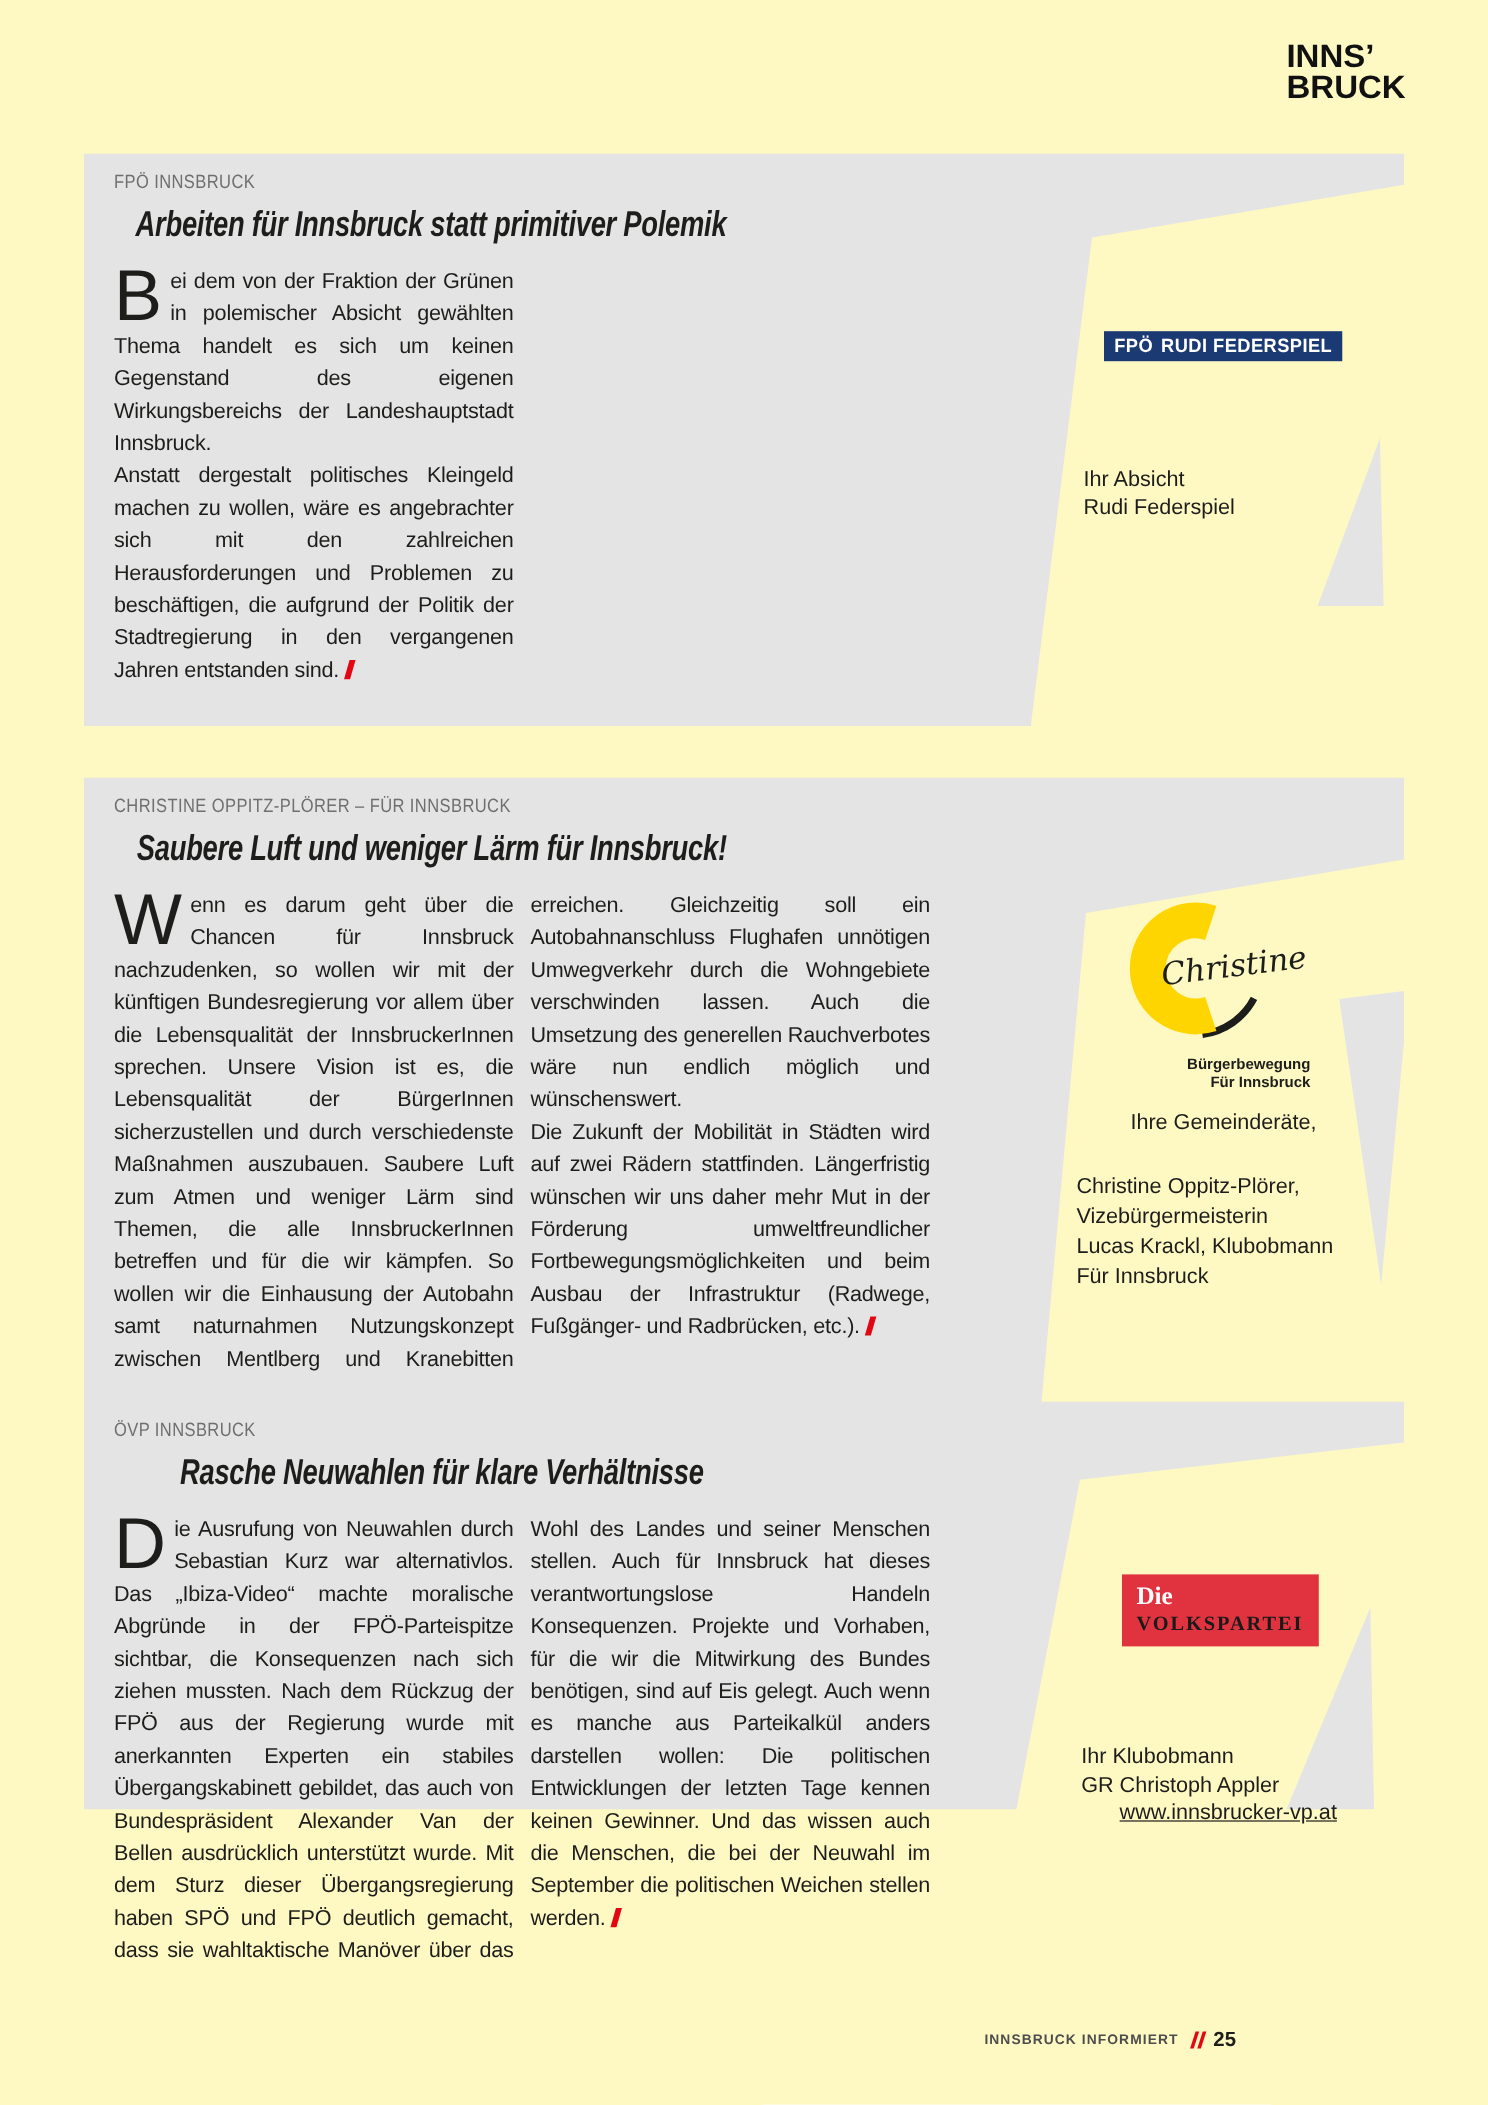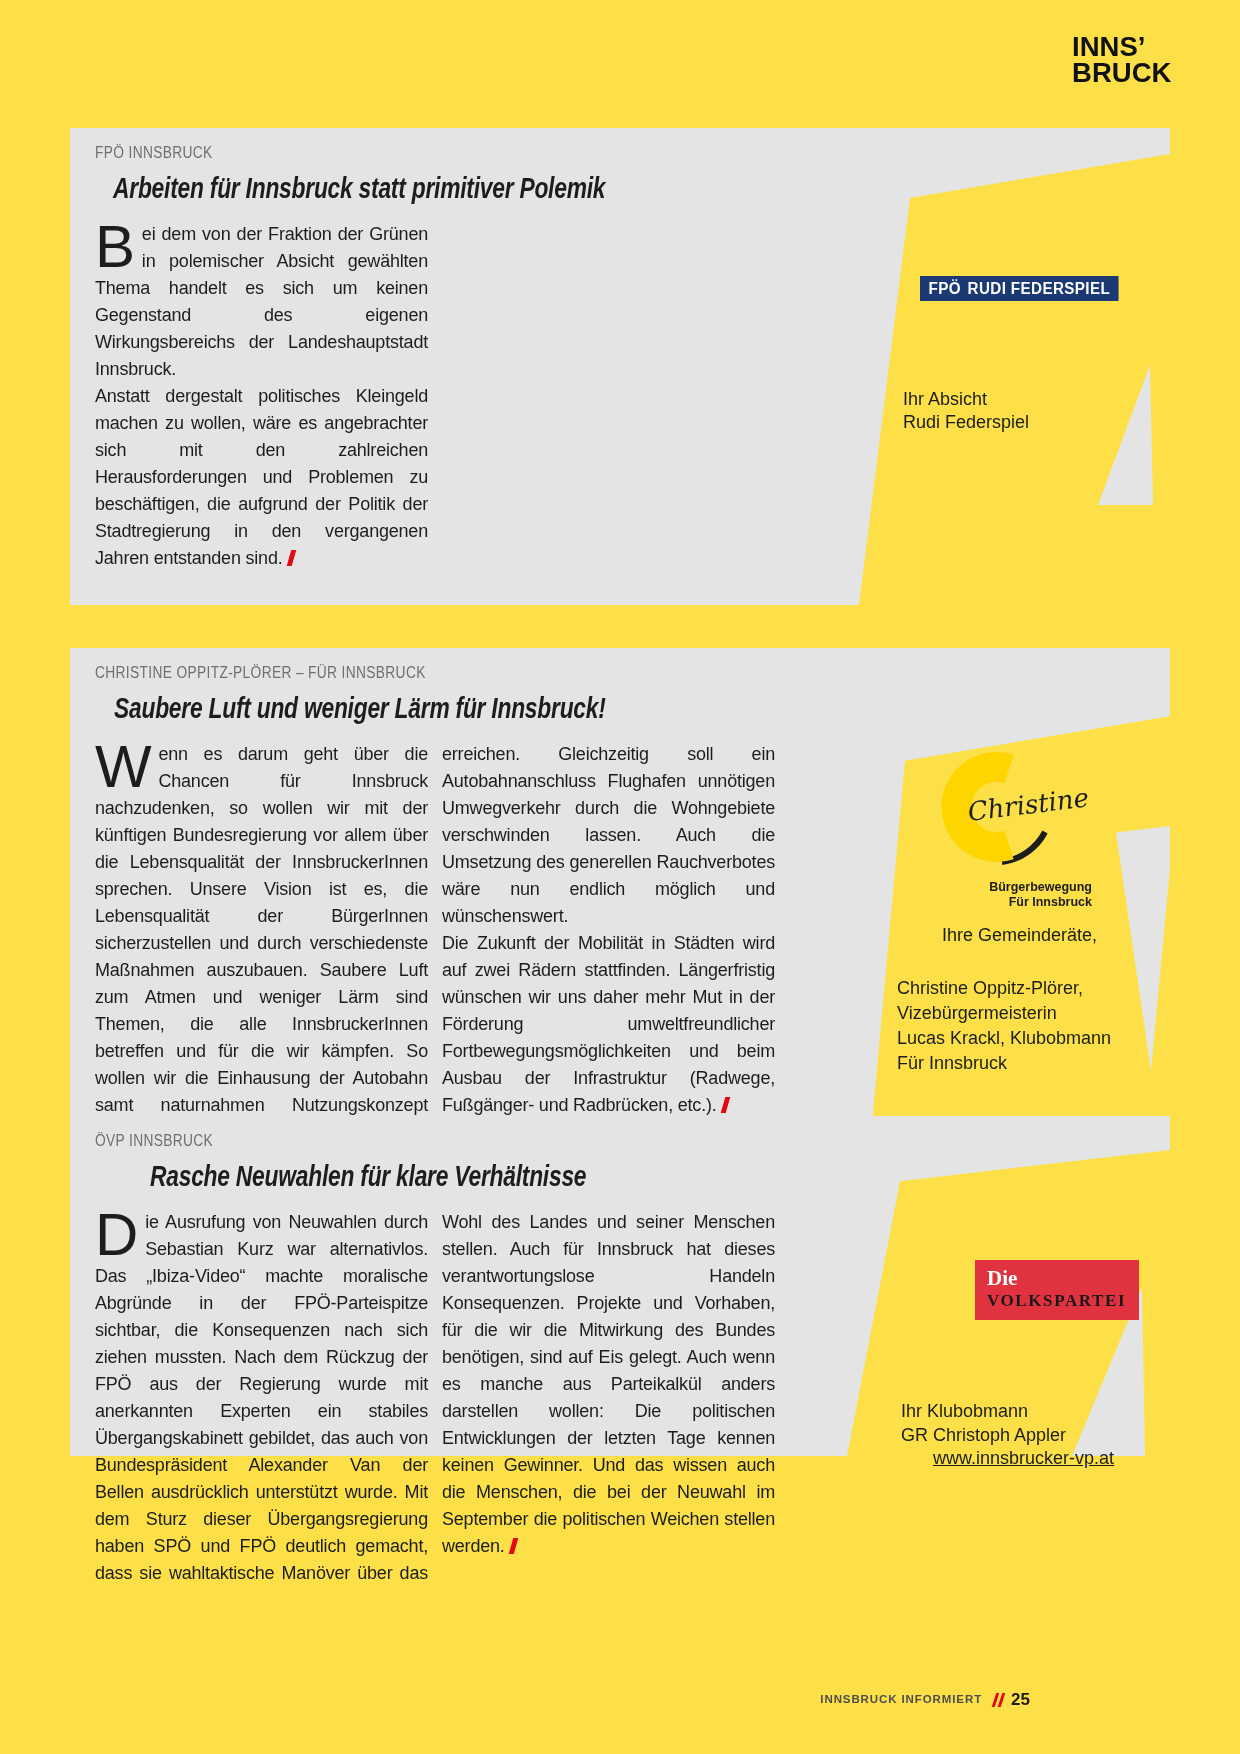--- a/index.html
+++ b/index.html
@@ -1,18 +1,18 @@
 <!DOCTYPE html>
 <html lang="de"><head>
 <meta charset="utf-8">
 <style>
   * { margin:0; padding:0; box-sizing:border-box; }
   html,body { background:#fff; }
   body { font-family:"Liberation Sans", sans-serif; color:#1d1d1b; }
-  .page { position:relative; width:1240px; height:1754px; margin:0 auto; background:#fde047; overflow:hidden; }
+  .page { position:relative; width:1240px; height:1754px; margin:0 auto; background:#fef9c3; overflow:hidden; }
 
   
   .brand { position:absolute; left:1072px; top:34px; font-weight:700; font-size:27px; line-height:26px; letter-spacing:0; color:#111; transform:scaleX(1.02); transform-origin:0 0; }
 
   
   .article { position:absolute; left:70px; width:1100px; }
   .article .bg { position:absolute; left:0; top:0; width:100%; height:100%; }
   .bg polygon { fill:#e4e4e4; }
 
   .content { position:absolute; left:25px; top:16px; width:684px; }
@@ -31,21 +31,21 @@
 
   
   .signoff { position:absolute; font-size:18px; line-height:23px; color:#1d1d1b; }
   .fpo-badge { position:absolute; left:850px; top:148px; background:#1b3a73; color:#fff; height:25px; display:inline-flex; align-items:center; gap:7px; padding:0 9px; white-space:nowrap; transform:scaleX(0.95); transform-origin:0 0; }
   .fpo-badge .pre { font-weight:600; font-size:16px; letter-spacing:0.4px; }
   .fpo-badge .nm { font-weight:800; font-size:16px; letter-spacing:0.4px; }
 
   .c-logo { position:absolute; left:866px; top:96px; }
   .c-sub { position:absolute; left:872px; top:232px; width:150px; text-align:right; font-size:12.5px; font-weight:700; line-height:14.5px; color:#1d1d1b; }
 
-  .vp-badge { position:absolute; left:865px; top:144px; background:#e0333f; padding:6px 13px 8px 12px; font-family:"Liberation Serif", serif;margin-left:40px; }
+  .vp-badge { position:absolute; left:865px; top:144px; background:#e0333f; padding:6px 13px 8px 12px; font-family:"Liberation Serif", serif; }
   .vp-badge .l1 { color:#fff; font-weight:700; font-size:21px; line-height:24px; }
   .vp-badge .l2 { color:#1a1a1a; font-weight:700; font-size:17px; line-height:22px; letter-spacing:1.6px; }
 
   .vp-link { color:#1d1d1b; text-decoration:underline;margin-left:32px; }
 
   
   .footer { position:absolute; top:1690px; left:0; width:1030px; text-align:right; white-space:nowrap; }
   .footer .mag { font-size:11.5px; font-weight:700; letter-spacing:0.9px; color:#4d4d4d; vertical-align:2px; }
   .fmark { display:inline-block; width:3px; height:14px; background:#e30613; transform:skewX(-18deg); margin-left:3px; vertical-align:-2px; }
   .fmark.first { margin-left:12px; }
@@ -110,21 +110,21 @@
       <div>Ihre Gemeinderäte,</div>
     </div>
     <div class="signoff" style="left:827px; top:328px; line-height:25px;">
       <div>Christine Oppitz-Plörer,</div>
       <div>Vizebürgermeisterin</div>
       <div>Lucas Krackl, Klubobmann</div>
       <div>Für Innsbruck</div>
     </div>
   </section>
 
-  <section class="article" style="top:1116px; height:340px;">
+  <section class="article" style="top:1168px; height:340px;">
     <svg class="bg" viewBox="0 0 1100 480" preserveAspectRatio="none">
       <polygon points="0,0 1100,0 1100,48 830,92 777,480 0,480"></polygon>
       <polygon points="1072,242 1075,480 1002,480"></polygon>
     </svg>
     <div class="content">
       <div class="kicker"><span class="cond">ÖVP INNSBRUCK</span></div>
       <h2 class="headline"><span class="cond-h">Rasche Neuwahlen für klare Verhältnisse</span></h2>
       <div class="body two-col">
         <p><span class="dropcap">D</span><span>ie Ausrufung von Neuwahlen durch Sebastian Kurz war alternativlos. Das „Ibiza-Video“ machte moralische Abgründe in der FPÖ-Parteispitze sichtbar, die Konsequenzen nach sich ziehen mussten. Nach dem Rückzug der FPÖ aus der Regierung wurde mit anerkannten Experten ein stabiles Übergangskabinett gebildet, das auch von Bundespräsident Alexander Van der Bellen ausdrücklich unterstützt wurde. Mit dem Sturz dieser Übergangsregierung haben SPÖ und FPÖ deutlich gemacht, dass sie wahltaktische Manöver über das Wohl des Landes und seiner Menschen stellen. Auch für Innsbruck hat dieses verantwortungslose Handeln Konsequenzen. Projekte und Vorhaben, für die wir die Mitwirkung des Bundes benötigen, sind auf Eis gelegt. Auch wenn es manche aus Parteikalkül anders darstellen wollen: Die politischen Entwicklungen der letzten Tage kennen keinen Gewinner. Und das wissen auch die Menschen, die bei der Neuwahl im September die politischen Weichen stellen werden.</span><span class="endmark"></span></p>
       </div>

